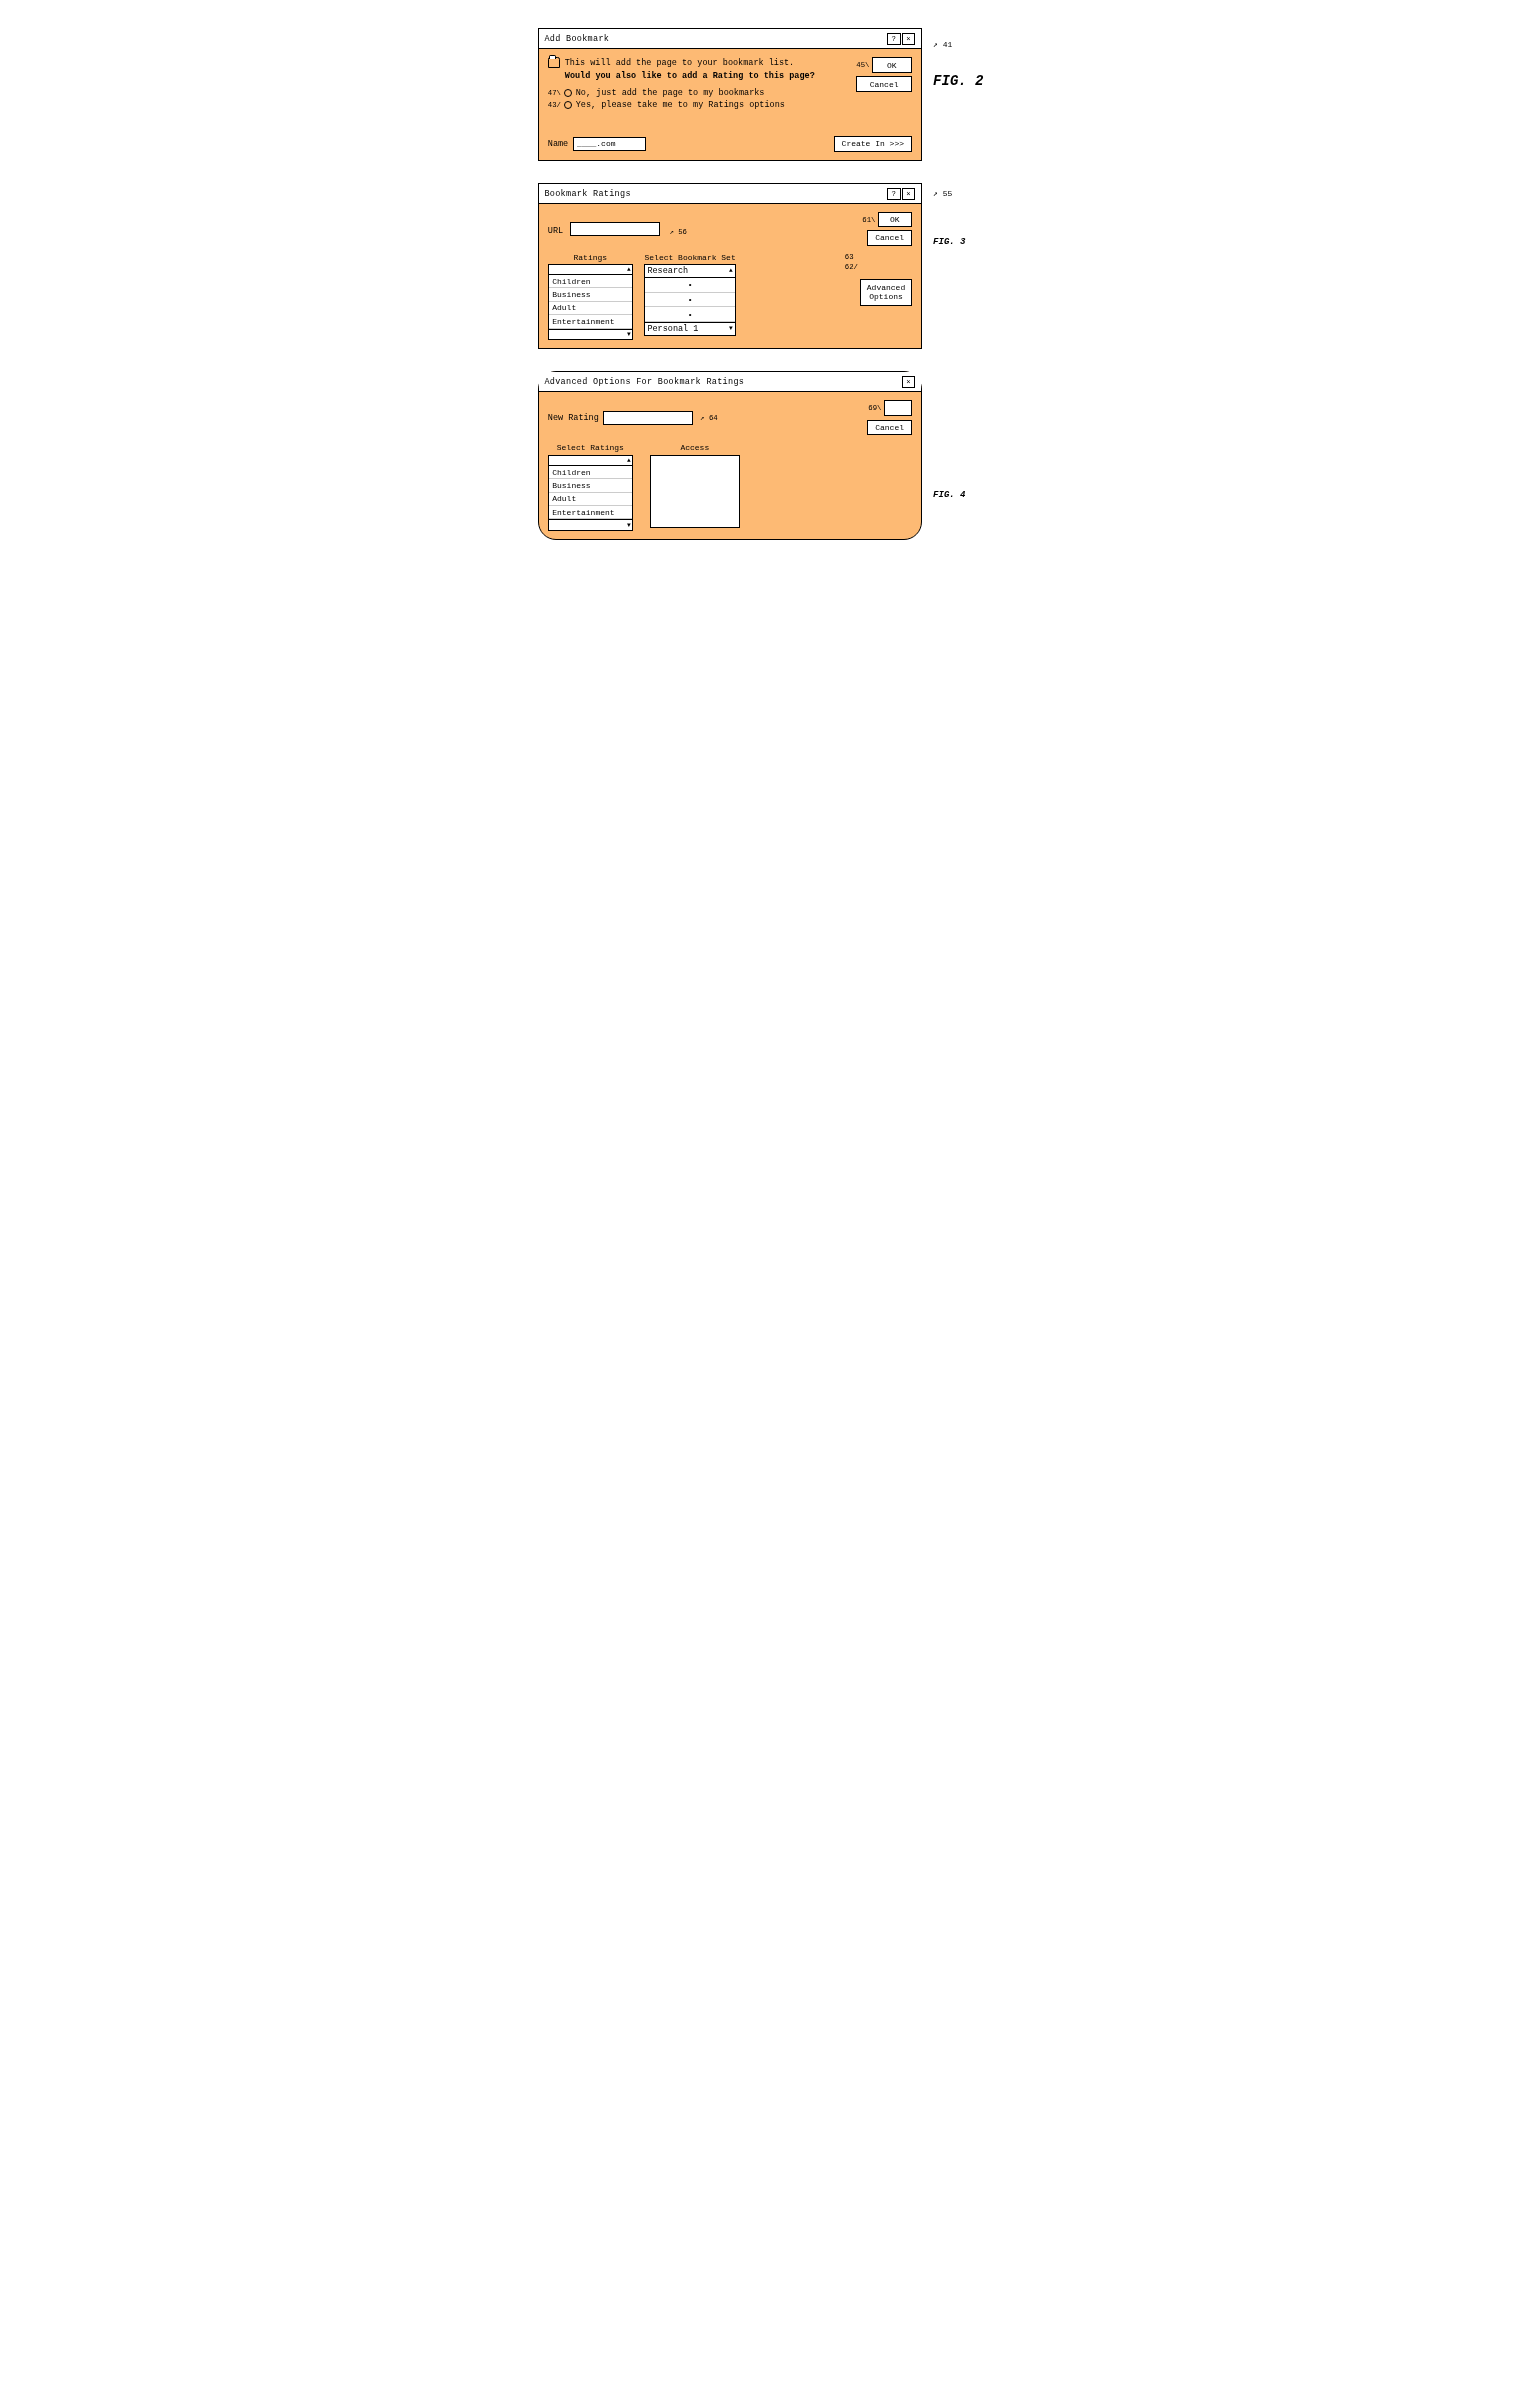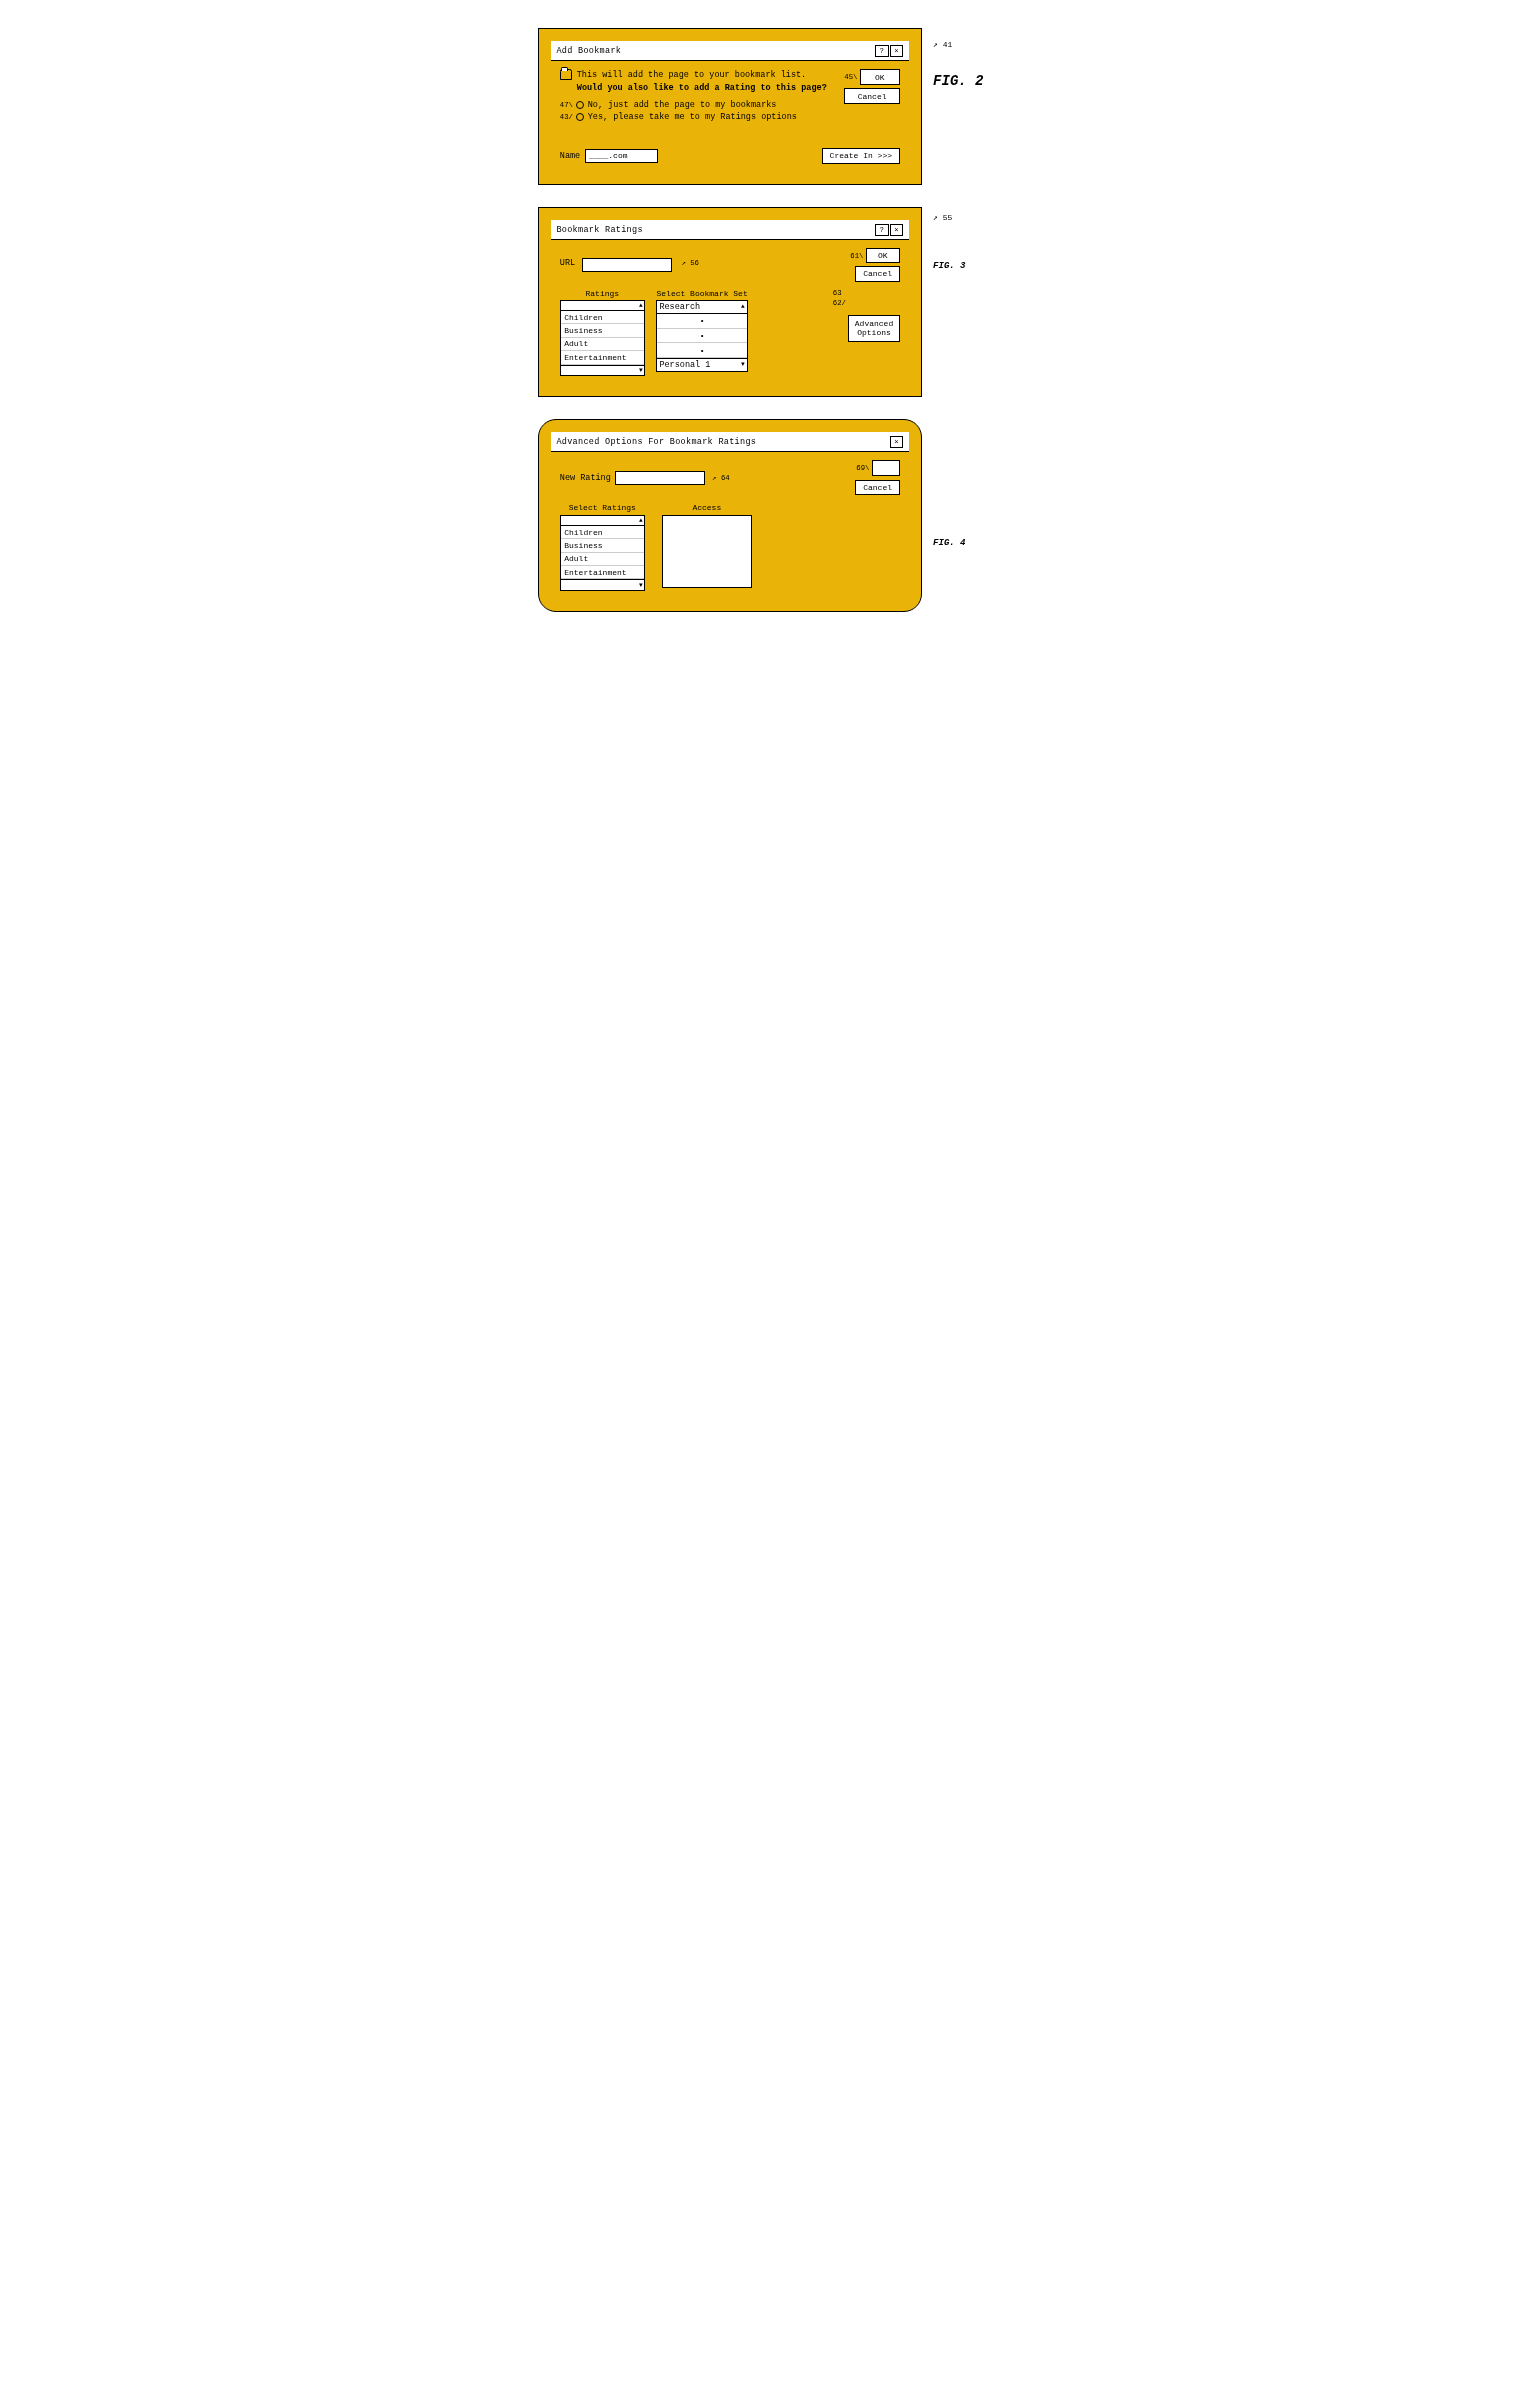--- a/index.html
+++ b/index.html
@@ -15,23 +15,23 @@
     .page-container {
       display: flex;
       flex-direction: column;
       gap: 22.6px;
       padding: 11.3px;
     }
 
     
     .dialog {
       border: 1.1px solid #000;
-      background: #eab308;
+      background: #fdba74;
       position: relative;
-      padding: 12px;
+      padding: 0;
     }
 
     .dialog-titlebar {
       display: flex;
       align-items: center;
       justify-content: space-between;
       padding: 3.4px 5.6px;
       border-bottom: 0.6px solid #000;
       background: #fff;
     }
@@ -179,21 +179,21 @@
 
     .fig3-top {
       display: flex;
       align-items: center;
       justify-content: space-between;
       margin-bottom: 6.8px;
     }
 
     .fig3-top-left {
       display: flex;
-      align-items: flex-start;
+      align-items: flex-end;
       gap: 7px;
     }
 
     .fig3-top-right {
       display: flex;
       flex-direction: column;
       gap: 3.4px;
       align-items: flex-end;
     }
 

